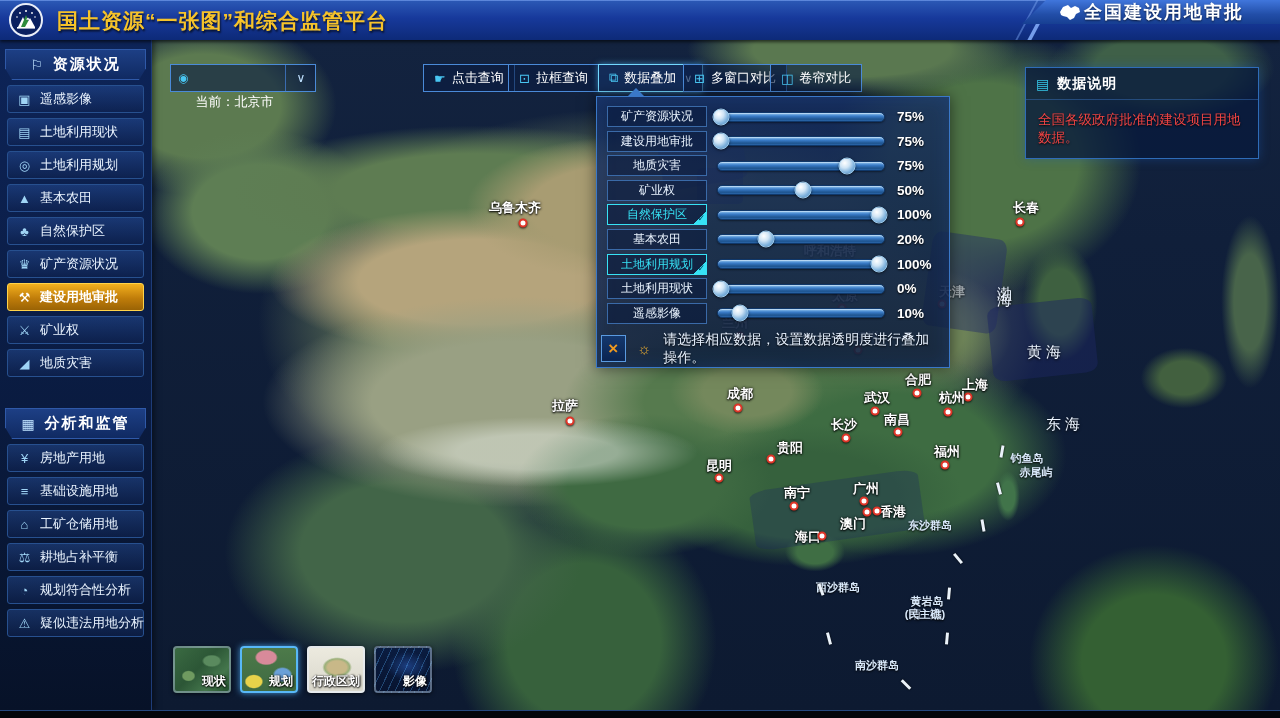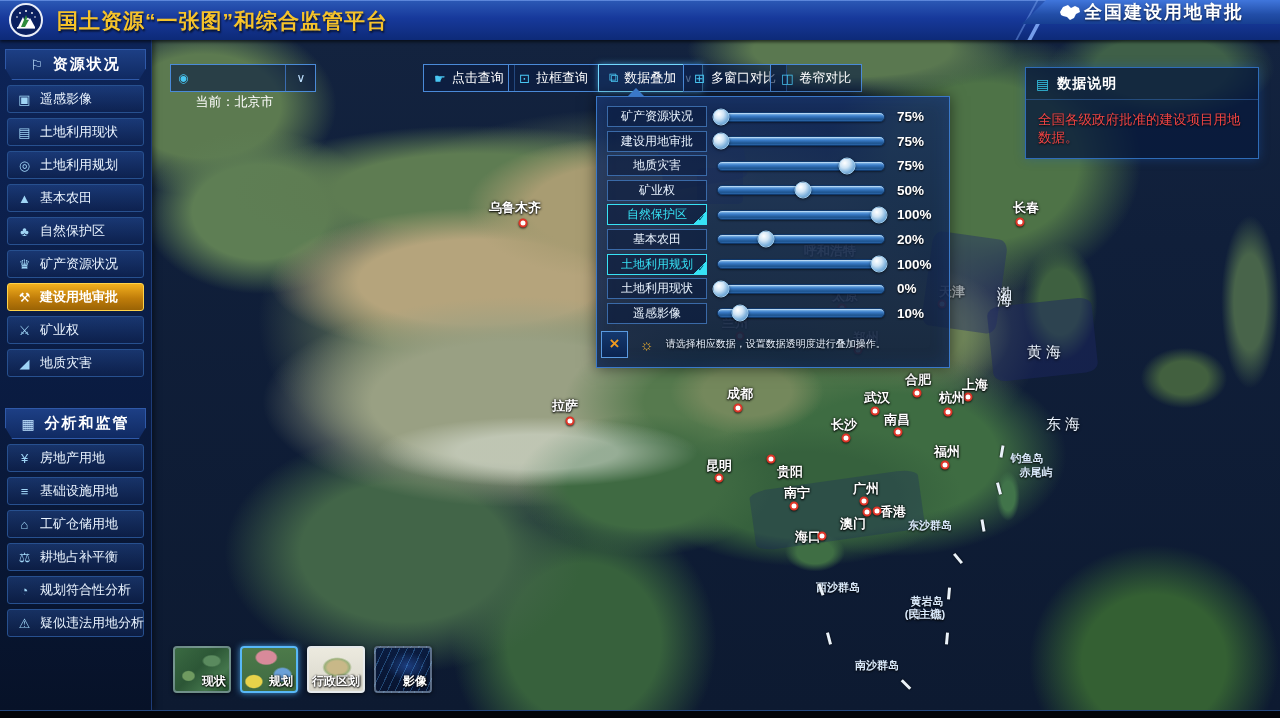--- a/index.html
+++ b/index.html
@@ -128,21 +128,21 @@
     border:1px solid #10386a;box-shadow:inset 0 1px 1px rgba(255,255,255,.45),0 1px 2px rgba(0,0,0,.45);}
   .knob{position:absolute;top:50%;width:17px;height:17px;border-radius:50%;transform:translate(-50%,-50%);
     background:radial-gradient(circle at 35% 30%,#ffffff,#cfe4f5 35%,#7fb2dd 65%,#4f86b8);
     border:1px solid #9cc8e8;box-shadow:0 1px 3px rgba(0,0,0,.55);cursor:pointer;}
   .val{width:46px;font-size:13.5px;font-weight:bold;color:#fff;text-shadow:0 1px 2px #000;padding-left:2px;flex:0 0 auto;}
   .op-foot{display:flex;align-items:center;gap:12px;margin:7px 8px 0 4px;}
   .op-close{width:27px;height:27px;display:flex;align-items:center;justify-content:center;cursor:pointer;
     background:linear-gradient(180deg,#14386e,#0b2450);border:1px solid #5a9ae0;
     color:#f09a20;font-size:17px;font-weight:bold;}
   .op-lamp{color:#f0b030;font-size:15px;}
-  .op-tip{font-size:10px;color:#e8f2ff;text-shadow:0 1px 2px #000;}
+  .op-tip{font-size:14px;color:#e8f2ff;text-shadow:0 1px 2px #000;}
 
   
   .info{position:absolute;left:873px;top:27px;width:234px;min-height:89px;z-index:5;
     background:rgba(8,26,60,.78);border:1px solid #2e6cb8;box-shadow:0 0 10px rgba(30,90,180,.4);}
   .info-head{display:flex;align-items:center;gap:8px;padding:7px 10px 6px;border-bottom:1px solid rgba(60,120,200,.45);}
   .info-ic{color:#35c8e8;font-size:14px;}
   .info-title{font-size:14px;font-weight:bold;color:#fff;letter-spacing:1px;}
   .info-body{padding:11px 12px;font-size:13.5px;color:#ef4444;text-shadow:0 1px 2px #000;}
 
   
@@ -310,21 +310,21 @@
       <div class="city" style="left: 766px; top: 340px;">合肥</div>
       <span class="cdot" style="left: 765px; top: 353px;"></span>
       <div class="city" style="left: 823px; top: 345px;">上海</div>
       <span class="cdot" style="left: 816px; top: 357px;"></span>
       <div class="city" style="left: 800px; top: 358px;">杭州</div>
       <span class="cdot" style="left: 796px; top: 372px;"></span>
       <div class="city" style="left: 692px; top: 385px;">长沙</div>
       <span class="cdot" style="left: 694px; top: 398px;"></span>
       <div class="city" style="left: 745px; top: 380px;">南昌</div>
       <span class="cdot" style="left: 746px; top: 392px;"></span>
-      <div class="city" style="left: 620px; top: 432px; padding-left: 36px;">贵阳</div>
+      <div class="city" style="left: 620px; top: 408px; padding-left: 36px;">贵阳</div>
       <span class="cdot" style="left: 619px; top: 419px;"></span>
       <div class="city" style="left: 567px; top: 426px;">昆明</div>
       <span class="cdot" style="left: 567px; top: 438px;"></span>
       <div class="city" style="left: 795px; top: 412px;">福州</div>
       <span class="cdot" style="left: 793px; top: 425px;"></span>
       <div class="city" style="left: 645px; top: 453px;">南宁</div>
       <span class="cdot" style="left: 642px; top: 466px;"></span>
       <div class="city" style="left: 714px; top: 449px;">广州</div>
       <span class="cdot" style="left: 712px; top: 461px;"></span>
       <div class="city" style="left: 741px; top: 472px;">香港</div>

